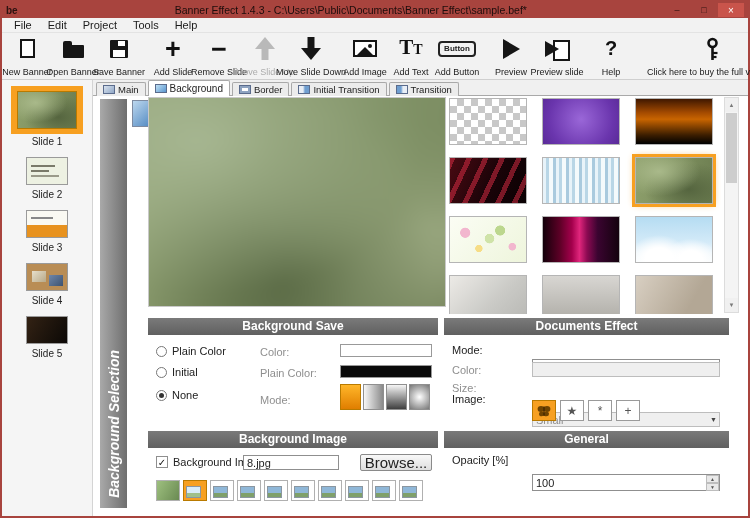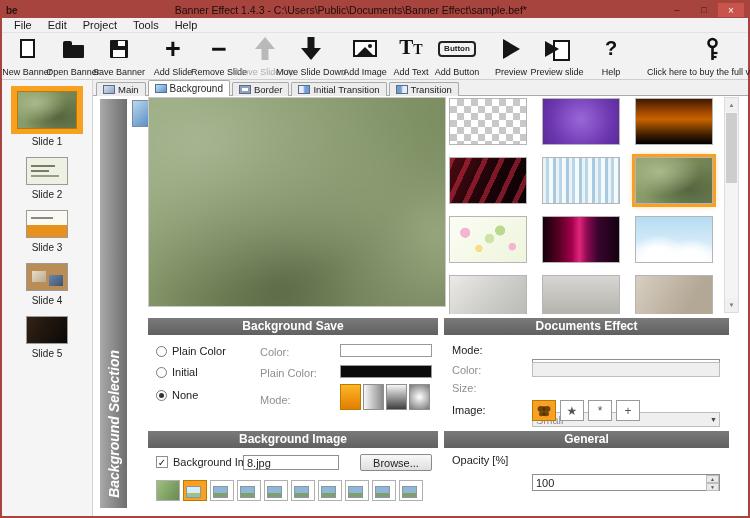--- a/index.html
+++ b/index.html
@@ -183,21 +183,21 @@
   .m-r { background:radial-gradient(circle at 50% 50%, #fff, #777); }
 
   .ddl { background:#fff; border:1px solid #8f8f8f; height:15px; display:flex; align-items:center;
          padding:0 3px; font-size:11px; color:#222; position:relative; }
   .ddl .chev { position:absolute; right:2px; font-size:7px; color:#444; }
   .ddl.disabled { background:#efefef; color:#8f8f8f; border-color:#bdbdbd; }
   .field { background:#fff; border:1px solid #8f8f8f; height:15px; font-size:11px; padding:0 3px;
            font-family:"Liberation Sans",sans-serif; color:#222; }
   .field.disabled { background:#efefef; border-color:#bdbdbd; }
   .btn { background:linear-gradient(#f8f8f8,#dedede); border:1px solid #8a8a8a; border-radius:2px;
-         height:17px; display:flex; align-items:center; justify-content:center; font-size:11px; color:#222; }
+         height:17px; display:flex; align-items:center; justify-content:center; font-size:15px; color:#222; }
 
   .fxbtn { width:24px; height:21px; border:1px solid #9a9a9a; background:#fff; display:flex;
            align-items:center; justify-content:center; margin-right:4px; font-size:12px; color:#555; }
   .fxbtn.sel { background:var(--accent,#f7a021); border-color:#b97a00; }
 
   .checkbox { width:12px; height:12px; border:1px solid #8f8f8f; background:#fff; display:flex;
               align-items:center; justify-content:center; font-size:10px; color:#111; flex:none; }
 
   .mthumb { width:24px; height:21px; border:1px solid #b0b0b0; background:#fff; position:relative; margin-right:3px; flex:none; }
   .mthumb::after { content:''; position:absolute; left:2px; bottom:2px; width:13px; height:10px;
@@ -453,21 +453,21 @@
         <span>None</span>
         <span class="chev">▼</span>
       </div>
       <div class="abs flabel" style="left:8px; top:46px;">Color:</div>
       <div class="abs field disabled" style="left:88px; top:44px; width:188px;"></div>
       <div class="abs flabel" style="left:8px; top:64px;">Size:</div>
       <div class="abs ddl disabled" style="left:88px; top:62px; width:188px;">
         <span>Small</span>
         <span class="chev">▼</span>
       </div>
-      <div class="abs flabel dark" style="left:8px; top:86px;text-align:right;">Image:</div>
+      <div class="abs flabel dark" style="left:8px; top:75px;text-align:right;">Image:</div>
       <div class="abs hrow" style="left:88px; top:82px;">
         <span class="fxbtn sel">
           <svg width="14" height="12" viewBox="0 0 14 12">
             <ellipse cx="4" cy="4" rx="3.4" ry="3" fill="#6e4300"></ellipse>
             <ellipse cx="10" cy="4" rx="3.4" ry="3" fill="#6e4300"></ellipse>
             <ellipse cx="4.6" cy="9" rx="2.6" ry="2.3" fill="#6e4300"></ellipse>
             <ellipse cx="9.4" cy="9" rx="2.6" ry="2.3" fill="#6e4300"></ellipse>
             <rect x="6.4" y="1.5" width="1.2" height="9.5" fill="#3a2300"></rect>
           </svg>
         </span>

